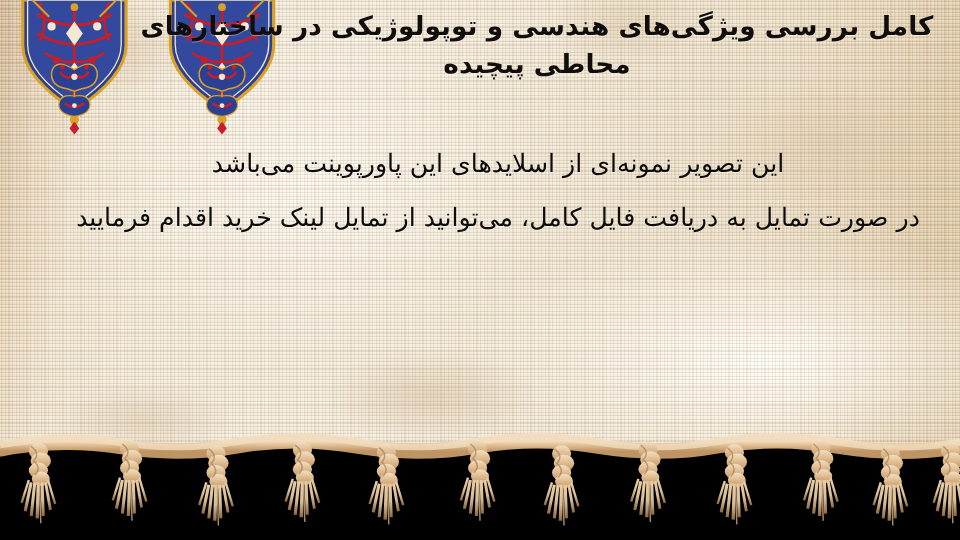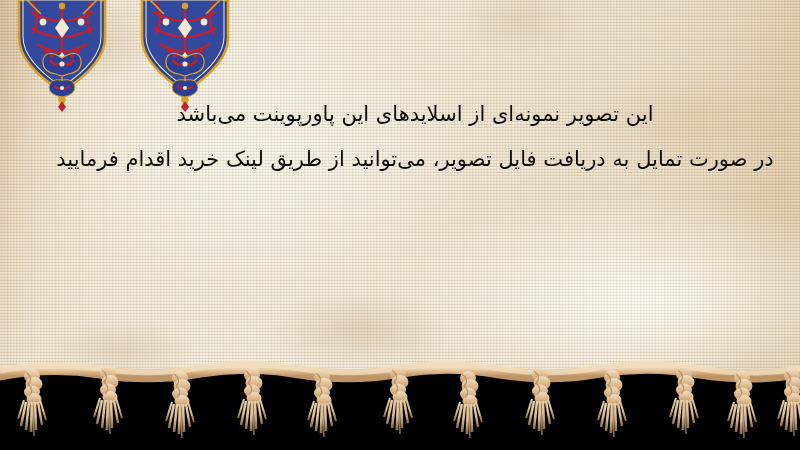--- a/index.html
+++ b/index.html
@@ -104,21 +104,21 @@
     line-height: 34px;
     letter-spacing: 0px;
     text-shadow: 0 1px 0 rgba(255,255,255,0.35);
     white-space: nowrap;
   }
   .title-line.second { margin-top: -2px; }
 
   .body-block {
     position: absolute;
     left: 40px;
-    top: 92px;
+    top: 114px;
     width: 750px;
     text-align: center;
     direction: rtl;
   }
   .body-line {
     font-size: 21px;
     font-weight: 400;
     color: #0d0b09;
     line-height: 45px;
     white-space: nowrap;
@@ -181,24 +181,28 @@
     <g>
       <use href="#medallion" x="17" y="58"></use>
       <use href="#pendant" x="62" y="58"></use>
     </g>
     <g>
       <use href="#medallion" x="140" y="58"></use>
       <use href="#pendant" x="185" y="58"></use>
     </g>
   </svg>
 
+  <div class="title-block">
+    <div class="title-line">کامل بررسی ویژگی‌های هندسی و توپولوژیکی در ساختارهای</div>
+    <div class="title-line second">محاطی پیچیده</div>
+  </div>
 
   <div class="body-block">
     <div class="body-line">این تصویر نمونه‌ای از اسلایدهای این پاورپوینت می‌باشد</div>
-    <div class="body-line">در صورت تمایل به دریافت فایل تصویر، می‌توانید از طریق لینک خرید اقدام فرمایید</div>
+    <div class="body-line">در صورت تمایل به دریافت فایل کامل، می‌توانید از تمایل لینک خرید اقدام فرمایید</div>
   </div>
 
   <div class="black-band"></div>
 
   <div class="fringe-row">
     <svg width="800" height="90" viewBox="0 0 800 90">
       <defs>
         <linearGradient id="cordg" x1="0" y1="0" x2="0" y2="1">
           <stop offset="0%" stop-color="#f2dfc2"></stop>
           <stop offset="45%" stop-color="#e0bd92"></stop>

